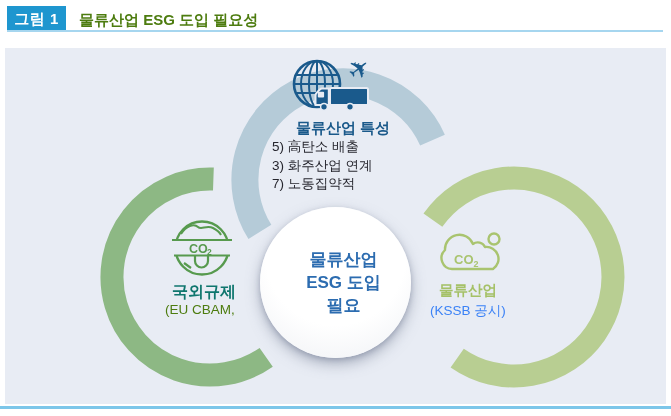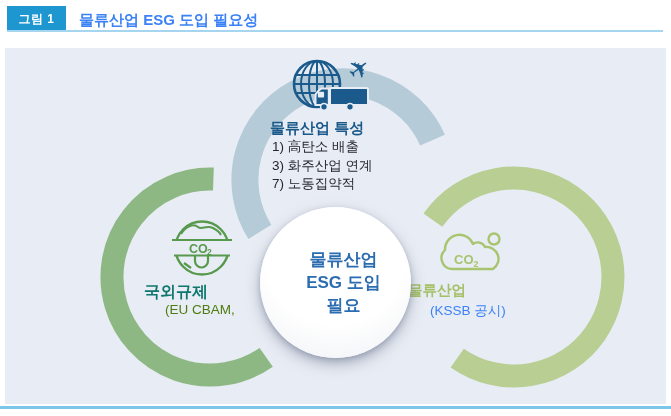--- a/index.html
+++ b/index.html
@@ -3,41 +3,41 @@
 <meta charset="utf-8">
 <style>
   html,body{margin:0;padding:0;background:#ffffff;}
   .page{
     position:relative;width:671px;height:416px;overflow:hidden;background:#ffffff;
     font-family:"Liberation Sans","DejaVu Sans",sans-serif;
   }
   
   .fig-badge{
     position:absolute;left:7px;top:6px;width:59px;height:26px;background:#1e96cf;
-    color:#ffffff;font-size:12px;font-weight:bold;display:flex;align-items:center;justify-content:center;
+    color:#ffffff;font-size:15px;font-weight:bold;display:flex;align-items:center;justify-content:center;
     letter-spacing:.5px;
   }
   .fig-title{
     position:absolute;left:79px;top:9px;height:22px;display:flex;align-items:center;
-    font-size:15px;font-weight:800;color:#3b82f6;
+    font-size:15px;font-weight:800;color:#4d7c0f;
   }
   .header-rule{
     position:absolute;left:7px;top:30px;width:656px;height:2px;background:#a6d6ef;
   }
   
   .panel{
     position:absolute;left:5px;top:48px;width:661px;height:356px;background:#e8ecf4;
   }
   .bottom-rule{
     position:absolute;left:0;top:406px;width:671px;height:3px;background:#7cc6e9;
   }
   .rings{position:absolute;left:0;top:0;width:671px;height:416px;}
   .icon-svg{position:absolute;}
   
-  .t-heading{position:absolute;font-weight:800;}
+  .t-heading{position:absolute;font-weight:800;text-align:center;}
   .top-heading{left:270px;top:119px;width:146px;font-size:15px;color:#1a598a;}
   .top-list{
     position:absolute;left:272px;top:138px;width:160px;text-align:left;
     font-size:13.5px;color:#26262e;line-height:18.5px;
   }
   .left-heading{left:144px;top:282px;width:120px;font-size:16px;color:#0f766e;}
   .left-sub{
     position:absolute;left:130px;top:302px;width:140px;text-align:center;
     font-size:13.5px;color:#4d7c0f;line-height:16.5px;
   }
@@ -110,21 +110,21 @@
 
   <svg class="icon-svg" style="left:432px;top:226px;" width="86" height="52" viewBox="0 0 86 52">
     <path d="M61,43 H20 A11,11 0 0 1 13,24 A14.5,14.5 0 0 1 41,18 A8,8 0 0 1 53,21 A12,12 0 0 1 61,43" fill="none" stroke="#a9c46f" stroke-width="2.4" stroke-linejoin="round" stroke-linecap="round"></path>
     <circle cx="62" cy="13" r="5.5" fill="none" stroke="#a9c46f" stroke-width="2.4"></circle>
     <text x="22" y="38" font-size="13" font-weight="bold" fill="#a9c46f">CO</text>
     <text x="41.5" y="41" font-size="9" font-weight="bold" fill="#a9c46f">2</text>
   </svg>
 
   <div class="t-heading top-heading">물류산업 특성</div>
   <div class="top-list">
-    <div>1) 高탄소 배출</div>
+    <div>5) 高탄소 배출</div>
     <div>3) 화주산업 연계</div>
     <div>7) 노동집약적</div>
   </div>
 
   <div class="t-heading left-heading">국외규제</div>
   <div class="left-sub">
     <div>(EU CBAM,</div>
   </div>
 
   <div class="t-heading right-heading">물류산업</div>

